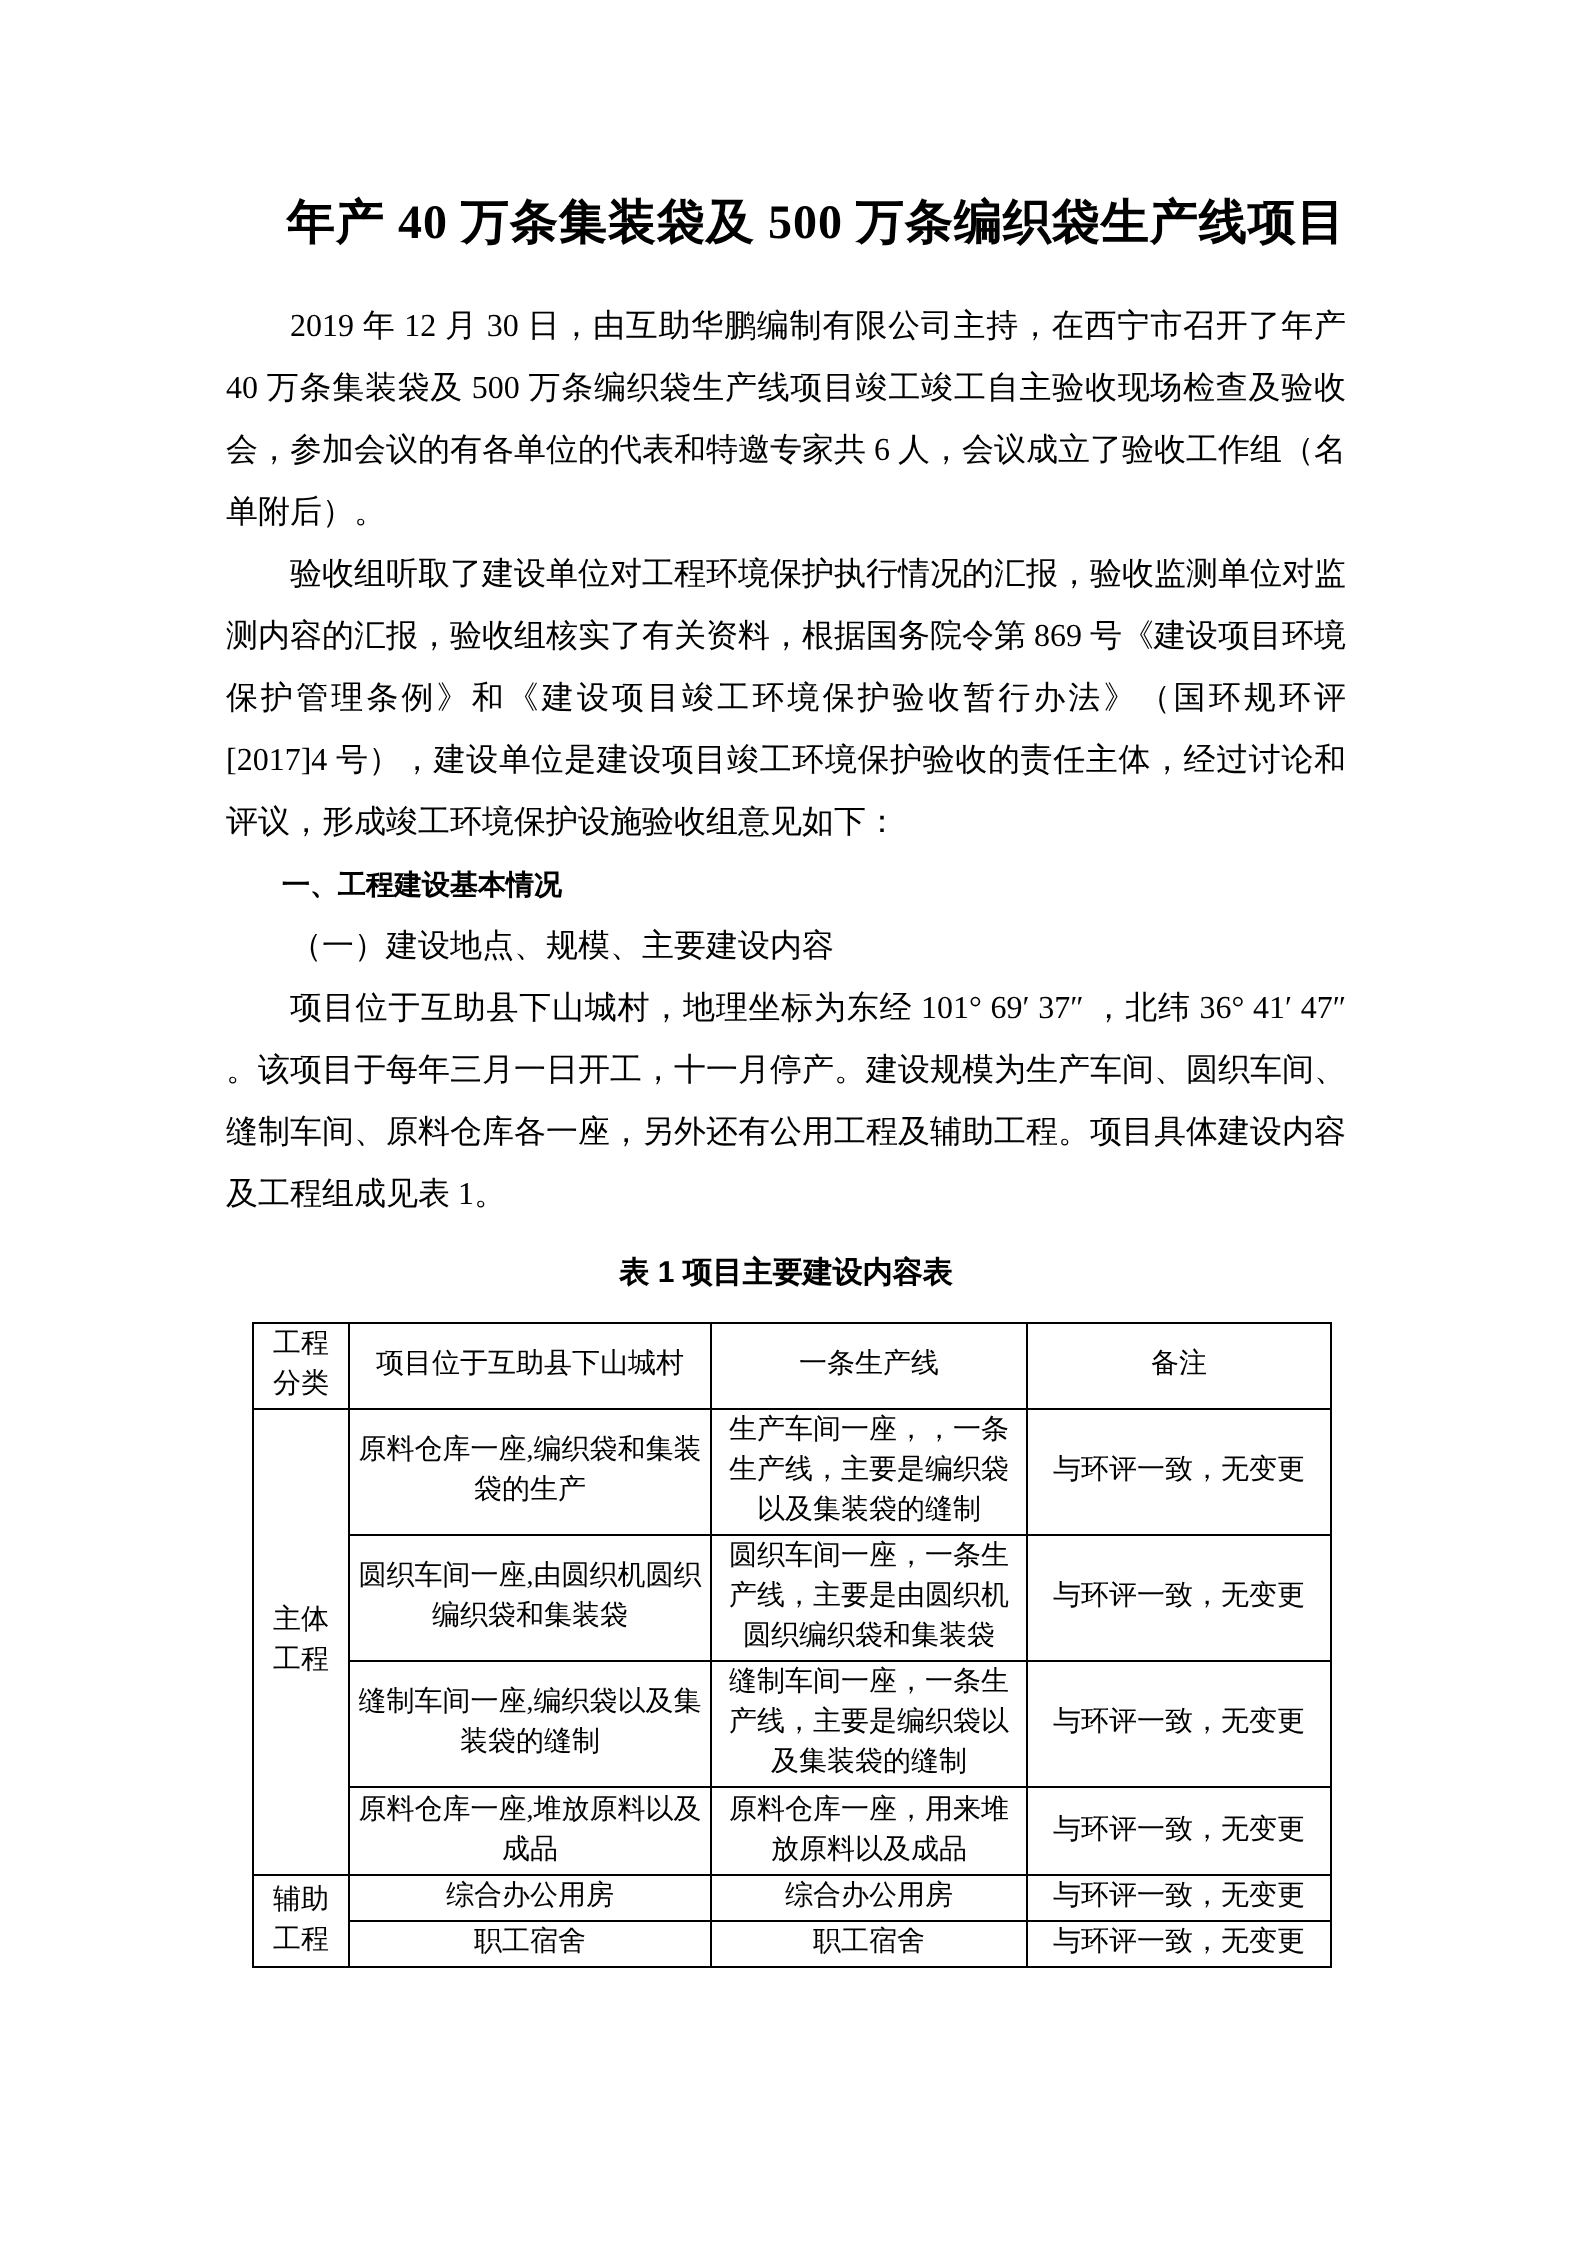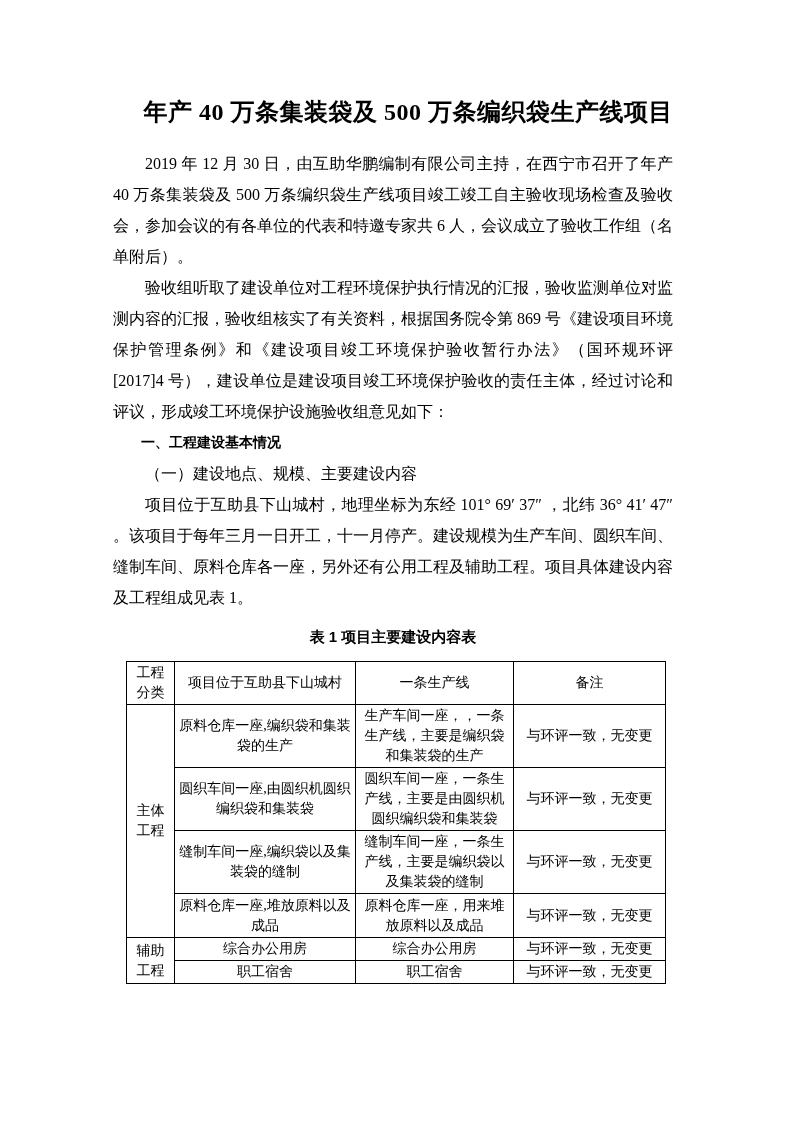--- a/index.html
+++ b/index.html
@@ -137,21 +137,21 @@
           <td>工程
 分类</td>
           <td>项目位于互助县下山城村</td>
           <td>一条生产线</td>
           <td>备注</td>
         </tr>
         <tr class="row-tall">
           <td rowspan="4">主体
 工程</td>
           <td>原料仓库一座,编织袋和集装袋的生产</td>
-          <td>生产车间一座，，一条生产线，主要是编织袋和集装袋的生产</td>
+          <td>生产车间一座，，一条生产线，主要是编织袋以及集装袋的缝制</td>
           <td>与环评一致，无变更</td>
         </tr>
         <tr class="row-tall">
           <td>圆织车间一座,由圆织机圆织编织袋和集装袋</td>
           <td>圆织车间一座，一条生产线，主要是由圆织机圆织编织袋和集装袋</td>
           <td>与环评一致，无变更</td>
         </tr>
         <tr class="row-tall2">
           <td>缝制车间一座,编织袋以及集装袋的缝制</td>
           <td>缝制车间一座，一条生产线，主要是编织袋以及集装袋的缝制</td>

